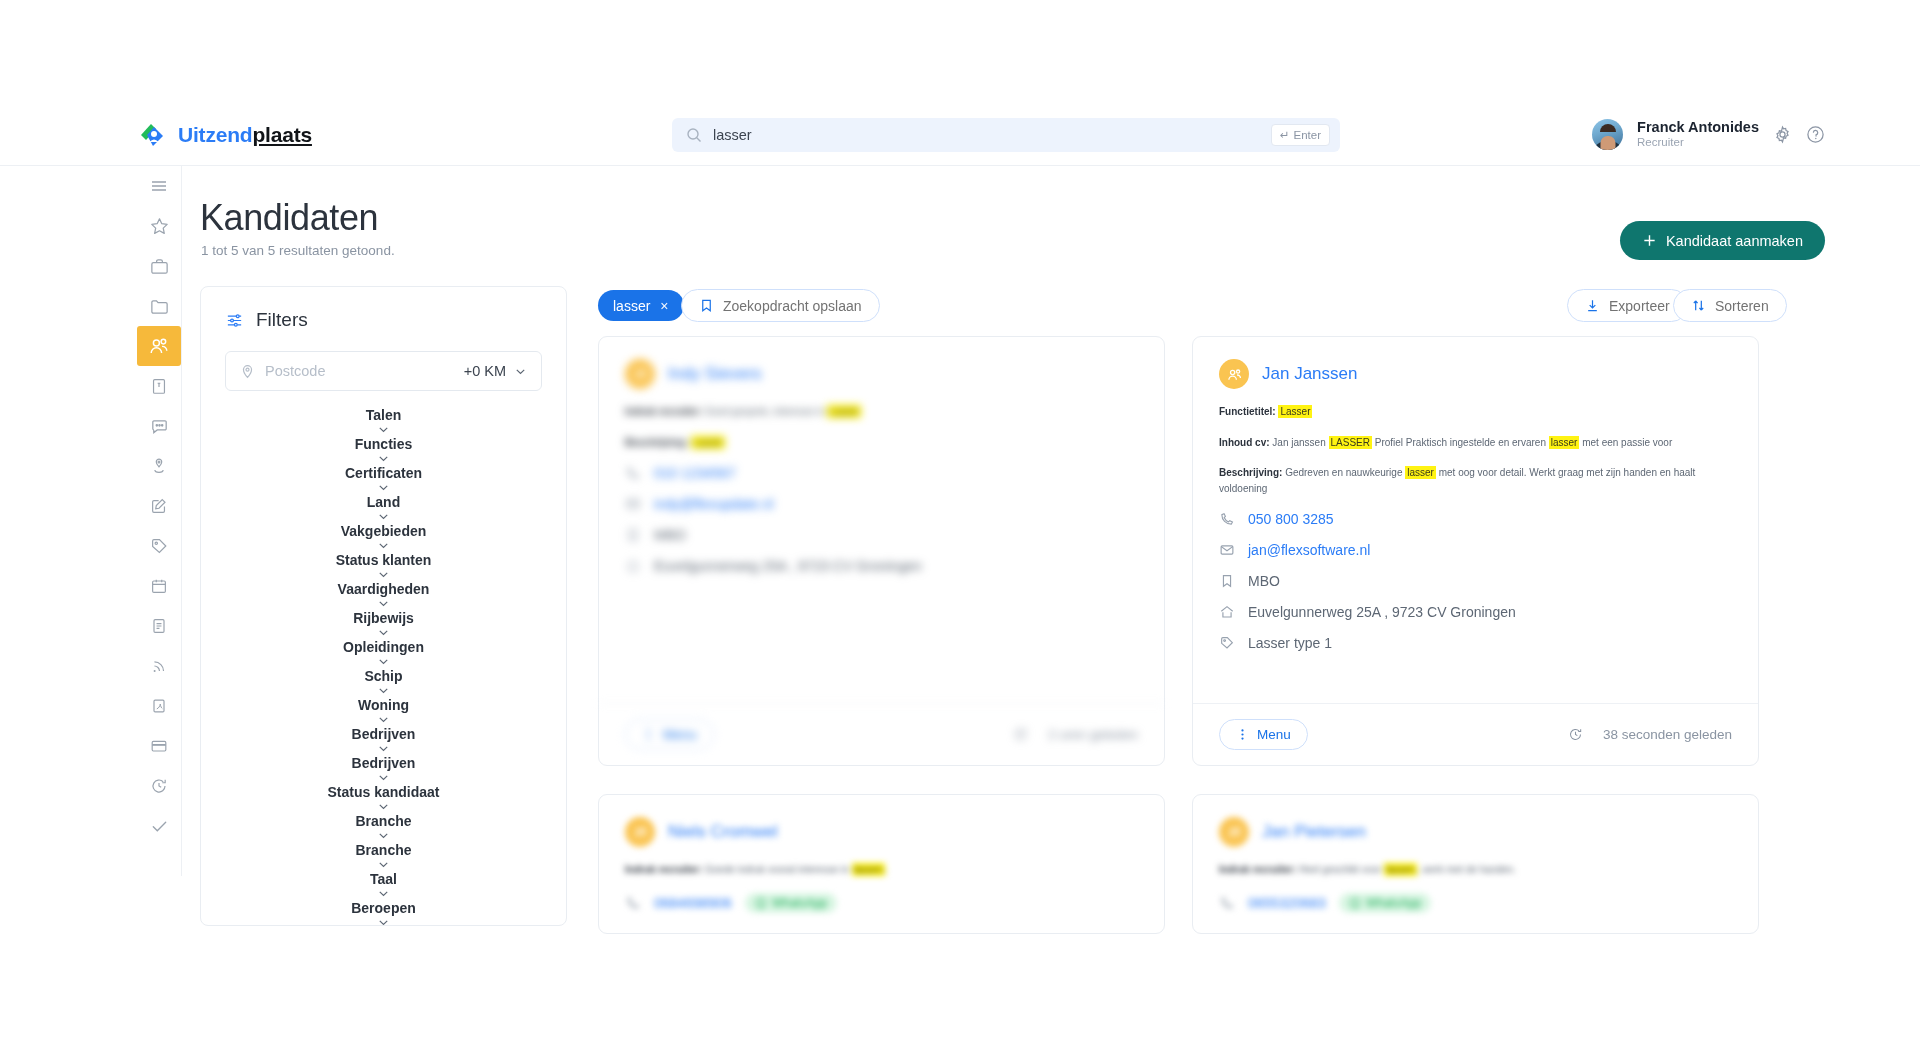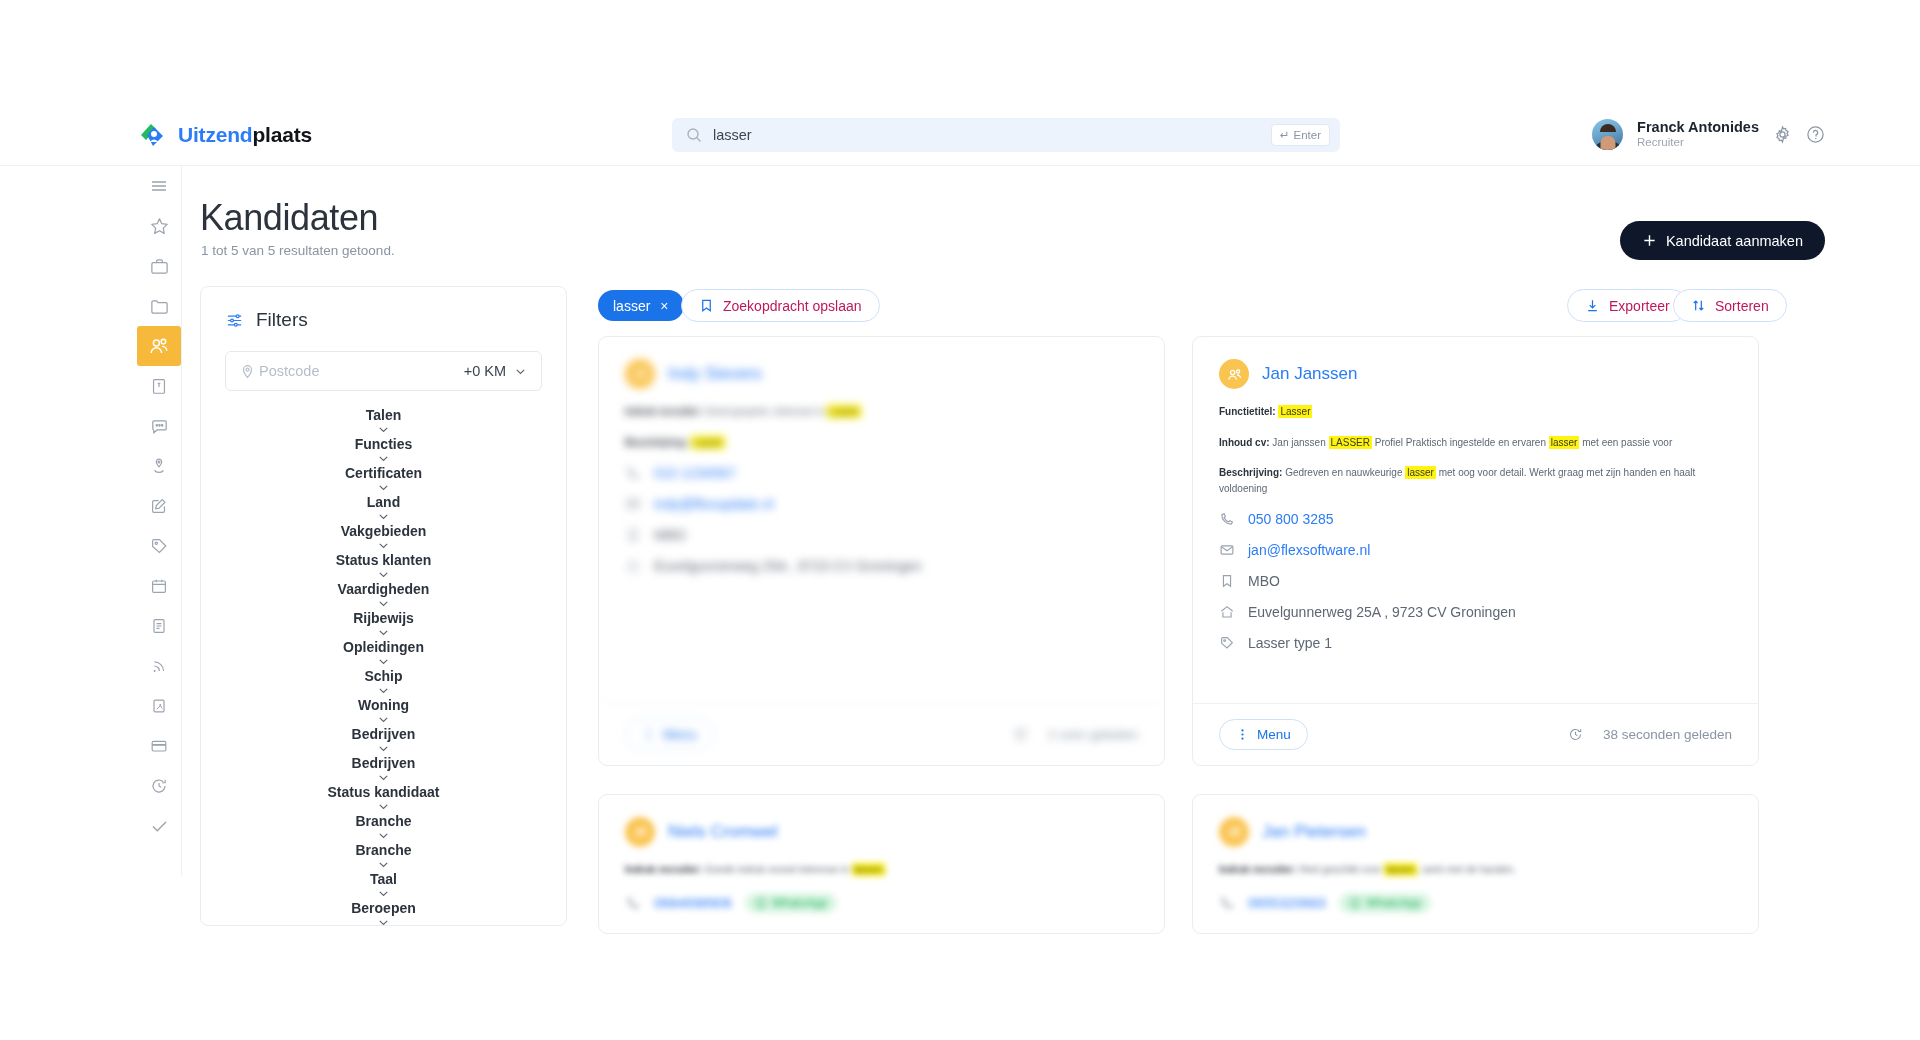--- a/index.html
+++ b/index.html
@@ -13,21 +13,21 @@
   
   .topbar {
     position: absolute; left: 0; top: 104px; width: 1920px; height: 62px;
     background: #fff; border-bottom: 1px solid #edf0f4;
     display: flex; align-items: center;
   }
   .brand { position: absolute; left: 137px; display: flex; align-items: center; gap: 11px; }
   .brand-logo { width: 30px; height: 30px; position: relative; }
   .brand-name { font-size: 21px; font-weight: 700; letter-spacing: -0.2px; }
   .brand-name .b1 { color: #2b7cf6; }
-  .brand-name .b2 { color: #111418; }
+  .brand-name .b2 { color: #111418; text-decoration: underline; }
 
   .searchwrap {
     position: absolute; left: 672px; width: 668px; height: 34px;
     background: #edf3fd; border-radius: 6px;
     display: flex; align-items: center; padding: 0 10px 0 14px;
   }
   .search-input {
     flex: 1; border: 0; outline: 0; background: transparent;
     font-family: "Liberation Sans", sans-serif; font-size: 14.5px; color: #3c4450;
     margin-left: 11px;
@@ -79,36 +79,36 @@
   .page-title {
     position: absolute; left: 200px; top: 197px;
     font-size: 36px; font-weight: 400; color: #2c333d; letter-spacing: -0.4px;
   }
   .page-sub {
     position: absolute; left: 201px; top: 243px;
     font-size: 13.5px; color: #8a94a2;
   }
   .btn-create {
     position: absolute; right: 95px; top: 221px;
-    background: #0f172a; color: #fff; border: 0; border-radius: 20px;
+    background: #0f766e; color: #fff; border: 0; border-radius: 20px;
     height: 39px; padding: 0 22px; font-size: 14.5px; font-family: "Liberation Sans", sans-serif;
     display: flex; align-items: center; gap: 9px; cursor: pointer;
   }
 
   
   .filters {
     position: absolute; left: 200px; top: 286px; width: 367px; height: 640px;
     background: #fff; border: 1px solid #e9edf2; border-radius: 8px;
     overflow: hidden;
   }
   .filters-head { display: flex; align-items: center; gap: 12px; padding: 22px 24px 0 24px; }
   .filters-title { font-size: 19px; color: #2c333d; }
   .postcode {
     margin: 20px 24px 0 24px; height: 40px; border: 1px solid #e4e9ef; border-radius: 6px;
-    display: flex; align-items: center; padding: 0 14px; gap: 4px;
+    display: flex; align-items: center; padding: 0 14px; gap: 10px;
   }
   .postcode-input {
     flex: 1; border: 0; outline: 0; background: transparent;
     font-size: 14.5px; color: #3c4450; font-family: "Liberation Sans", sans-serif;
   }
   .postcode-input::placeholder { color: #b6bec9; }
   .km { font-size: 14.5px; color: #3c4450; display: flex; align-items: center; gap: 8px; }
   .frow {
     height: 29px; margin: 0 24px; display: flex; align-items: center;
     justify-content: space-between; cursor: pointer; flex-direction: column;
@@ -119,21 +119,21 @@
   
   .chip {
     position: absolute; left: 598px; top: 290px; height: 31px;
     background: #1a73e8; color: #fff; border-radius: 16px;
     display: flex; align-items: center; gap: 10px; padding: 0 15px;
     font-size: 14px; cursor: pointer;
   }
   .chip .x { font-size: 14px; opacity: .95; }
   .btn-out {
     height: 33px; border: 1px solid #cfe0fb; background: #fff; border-radius: 17px;
-    color: #be185d; font-size: 14px; font-family: "Liberation Sans", sans-serif;
+    color: #737373; font-size: 14px; font-family: "Liberation Sans", sans-serif;
     display: flex; align-items: center; gap: 9px; padding: 8px 17px; cursor: pointer;
   }
   .btn-save { position: absolute; left: 681px; top: 289px; }
   .btn-export { position: absolute; left: 1567px; top: 289px; }
   .btn-sort { position: absolute; left: 1673px; top: 289px; }
 
   
   .card {
     position: absolute; background: #fff; border: 1px solid #e9edf2; border-radius: 9px;
   }

